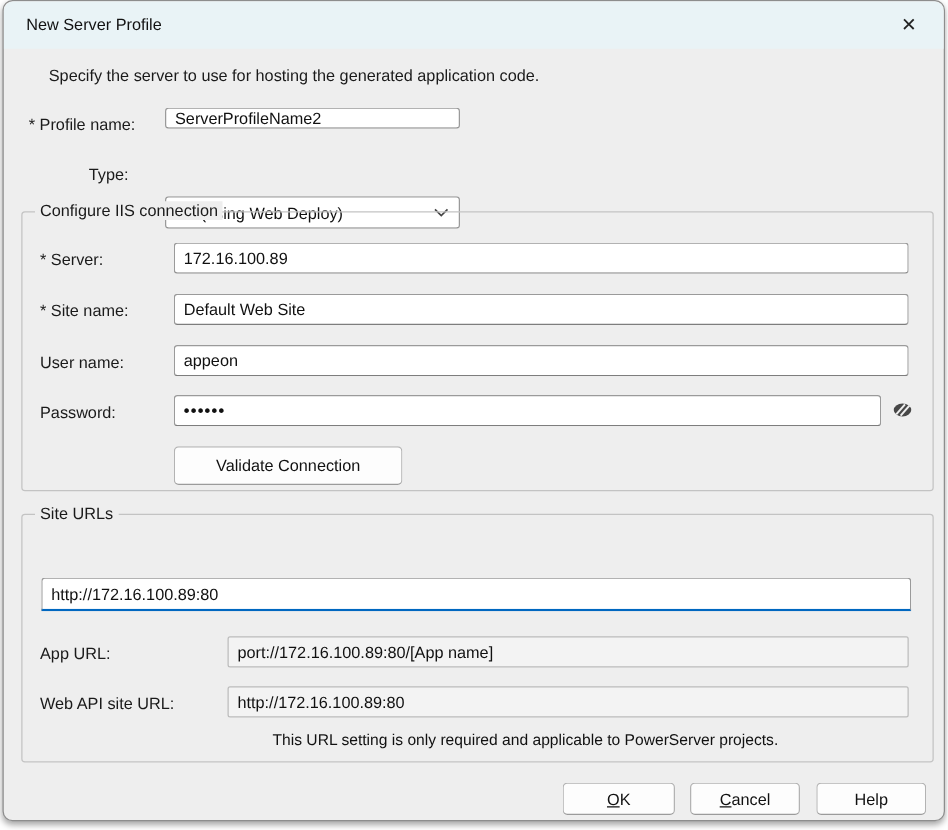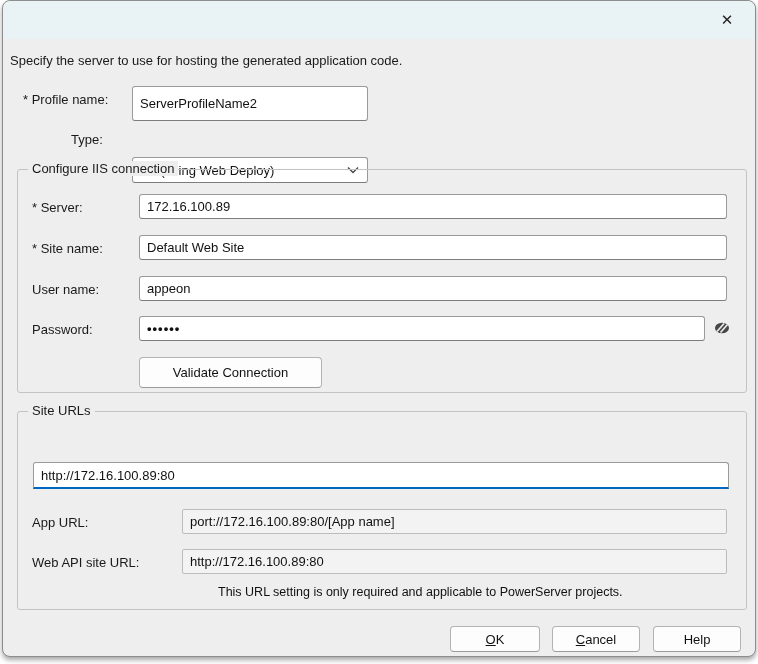--- a/index.html
+++ b/index.html
@@ -25,21 +25,21 @@
   .title-text {
     position: absolute; left: 18px; top: 0; line-height: 38px;
     font-size: 13px; color: #111;
   }
   .close-btn {
     position: absolute; right: 8px; top: 4px; width: 40px; height: 30px;
     display: flex; align-items: center; justify-content: center;
     font-size: 15px; color: #222; cursor: default; border-radius: 4px;
   }
 
-  .intro { position: absolute; left: 7px; top: 52px; }
+  .intro { position: absolute; left: 36px; top: 52px; }
 
   .lbl { position: absolute; color: #1a1a1a; }
 
   .txt {
     position: absolute;
     border: 1px solid #9a9a9a; border-bottom-color: #7d7d7d;
     border-radius: 3px;
     background: #ffffff;
     font-family: "Liberation Sans", "DejaVu Sans", sans-serif;
     font-size: 13px; color: #111;
@@ -108,29 +108,30 @@
 
   .note { font-size: 12.5px; color: #111; }
   .pre { white-space: pre; }
 </style>
 </head>
 <body>
 
 <div class="window">
 
   <div class="titlebar">
+    <span class="title-text">New Server Profile</span>
     <div class="close-btn">
       <span>✕</span>
     </div>
   </div>
 
   <div class="intro lbl">Specify the server to use for hosting the generated application code.</div>
 
   <div class="lbl" style="left:20px; top:91px;">* Profile name:</div>
-  <input class="txt" style="left: 129px; top: 85px; width: 236px; height: 35px;" type="text" value="ServerProfileName2">
+  <input class="txt" style="left: 129px; top: 85px; width: 236px; height: 17px;" type="text" value="ServerProfileName2">
 
   <div class="lbl" style="left:20px; top:131px;margin-left:48px;">Type:</div>
   <div class="combo" style="left:129px; top:124px; width:236px; height:26px;">
     <span class="combo-value">IIS (using Web Deploy)</span>
     <svg class="chev" viewBox="0 0 12 8">
       <polyline points="1,1.5 6,6.5 11,1.5" fill="none" stroke="#444" stroke-width="1.3"></polyline>
     </svg>
   </div>
 
   <div class="groupbox" style="left:14px; top:168px; width:730px; height:224px;">

